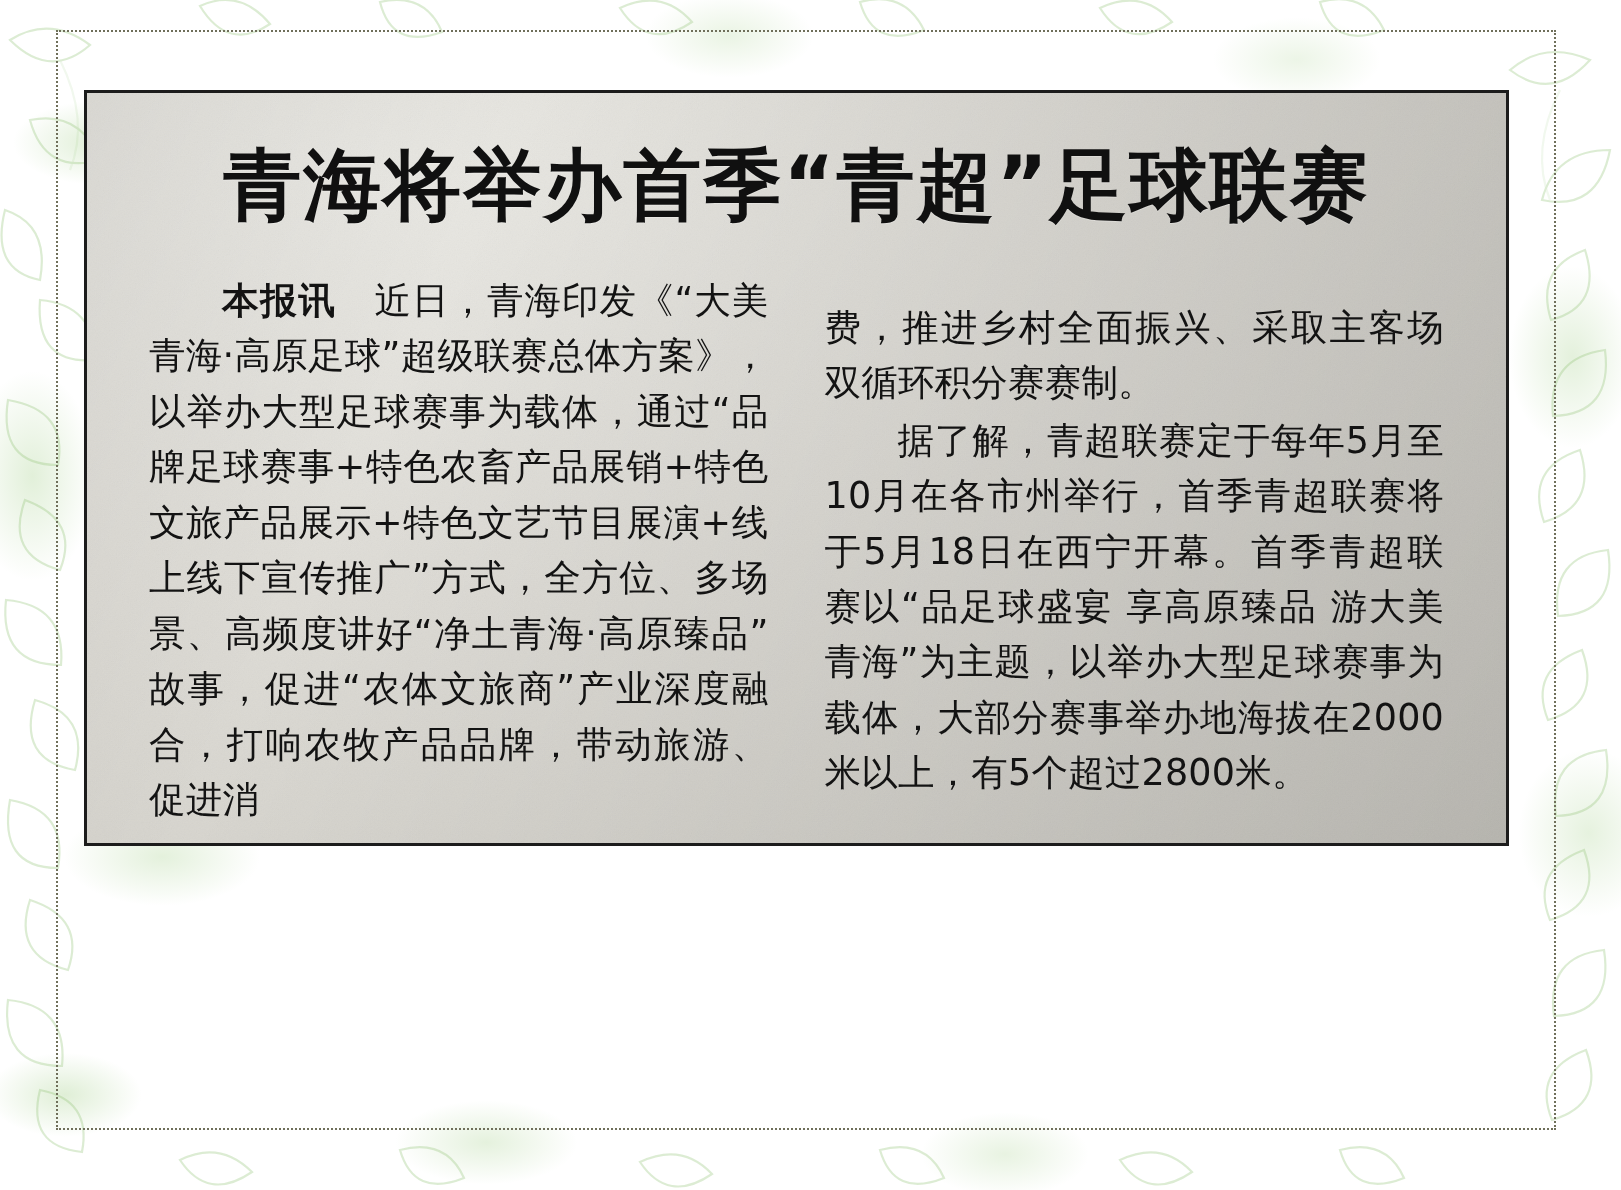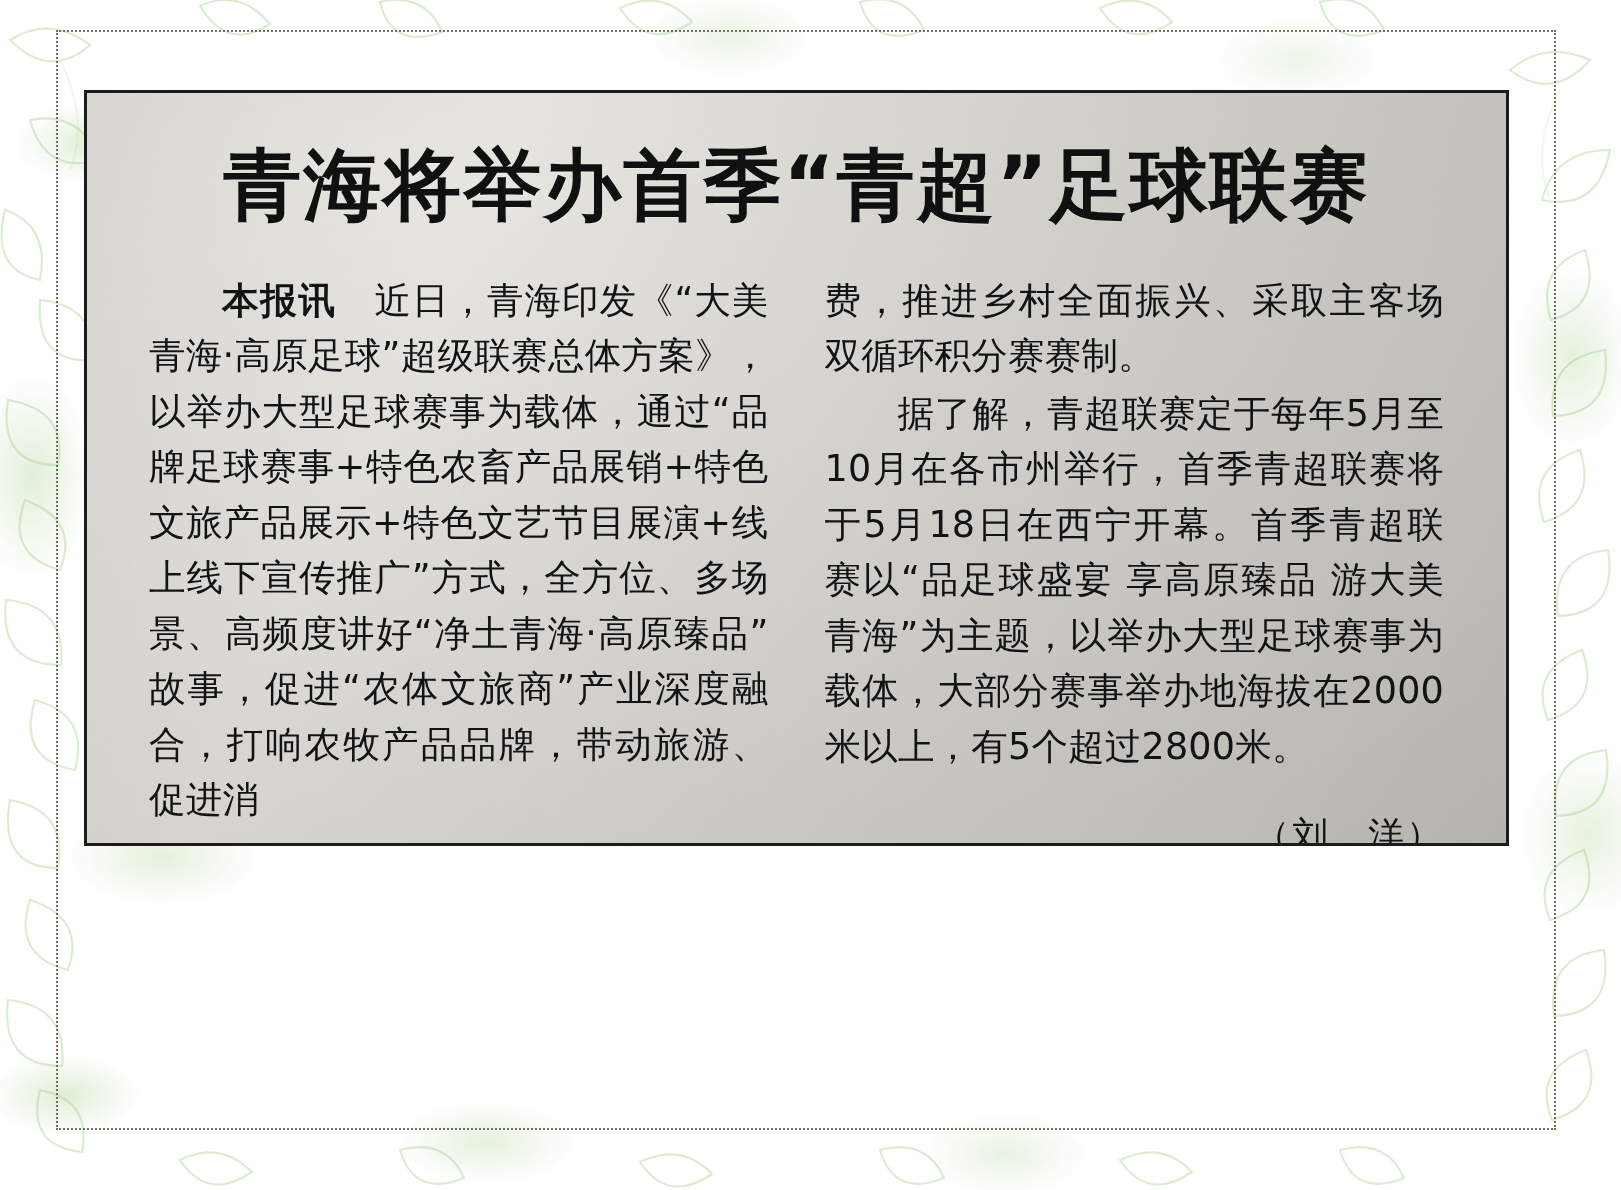--- a/index.html
+++ b/index.html
@@ -86,20 +86,21 @@
     text-shadow: 0 1px 0 rgba(255,255,255,0.25);
   }
 
   
   .columns {
     position: relative;
     display: flex;
     gap: 56px;
     margin: 46px 62px 0 62px;
     color: #131313;
+    align-items: center;
   }
   .col {
     flex: 1 1 0;
     font-family: "DejaVu Sans", "Liberation Sans", sans-serif;
     font-size: 36.5px;
     line-height: 1.52;
     letter-spacing: 0.2px;
     text-align: justify;
     text-justify: inter-character;
   }
@@ -193,18 +194,17 @@
 
       <div class="col">
         <p class="para">
           <span class="lead">本报讯</span><span>　近日，青海印发《“大美青海·高原足球”超级联赛总体方案》，以举办大型足球赛事为载体，通过“品牌足球赛事+特色农畜产品展销+特色文旅产品展示+特色文艺节目展演+线上线下宣传推广”方式，全方位、多场景、高频度讲好“净土青海·高原臻品”故事，促进“农体文旅商”产业深度融合，打响农牧产品品牌，带动旅游、促进消</span>
         </p>
       </div>
 
       <div class="col">
         <p class="para" style="text-indent:0">费，推进乡村全面振兴、采取主客场双循环积分赛赛制。</p>
         <p class="para">据了解，青超联赛定于每年5月至10月在各市州举行，首季青超联赛将于5月18日在西宁开幕。首季青超联赛以“品足球盛宴 享高原臻品 游大美青海”为主题，以举办大型足球赛事为载体，大部分赛事举办地海拔在2000米以上，有5个超过2800米。</p>
-        <div class="byline">（刘　洋）</div>
       </div>
 
     </div>
   </div>
 </div>
 
 </body></html>

